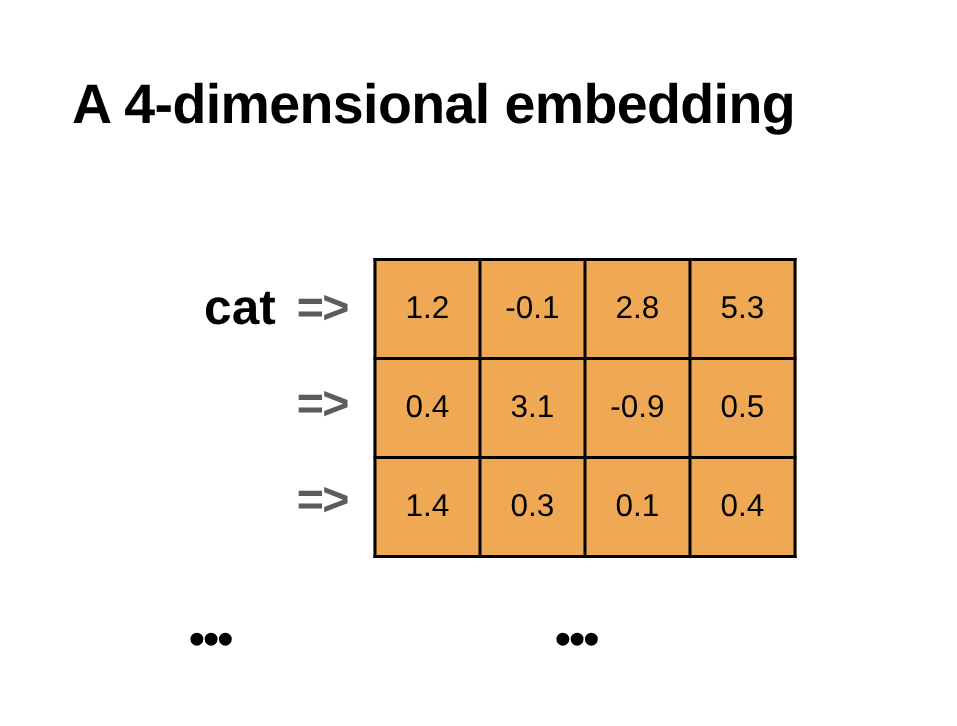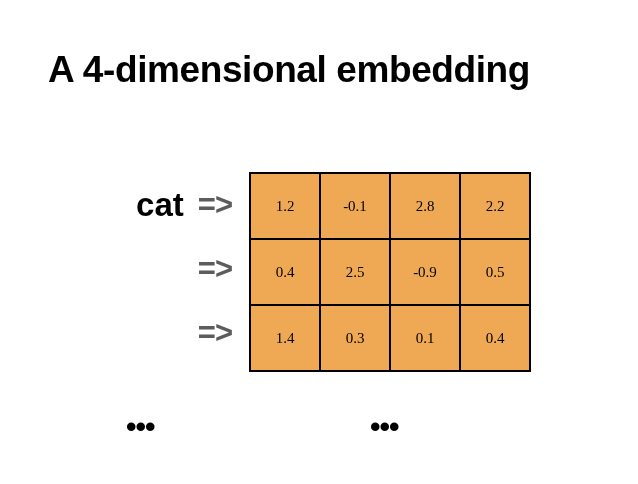--- a/index.html
+++ b/index.html
@@ -81,24 +81,24 @@
     border-collapse: collapse;
     table-layout: fixed;
     border: 2px solid #000000;
     background: #efa955;
   }
   #embedding-matrix td {
     border: 2px solid #000000;
     background: #efa955;
     text-align: center;
     vertical-align: middle;
-    font-size: 15px;
+    font-size: 21px;
     font-weight: normal;
     color: #000000;
-    font-family: Liberation Serif, serif;
+    font-family: Liberation Sans, sans-serif;
     padding: 0;
     width: 68px;
     height: 64px;
   }
 
   
   .ellipsis {
     position: absolute;
     font-size: 30px;
     font-weight: bold;
@@ -138,25 +138,25 @@
     </div>
 
   </div>
 
   <table id="embedding-matrix">
     <tbody>
       <tr>
         <td>1.2</td>
         <td>-0.1</td>
         <td>2.8</td>
-        <td>2.2</td>
+        <td>5.3</td>
       </tr>
       <tr>
         <td>0.4</td>
-        <td>2.5</td>
+        <td>3.1</td>
         <td>-0.9</td>
         <td>0.5</td>
       </tr>
       <tr>
         <td>1.4</td>
         <td>0.3</td>
         <td>0.1</td>
         <td>0.4</td>
       </tr>
     </tbody>

